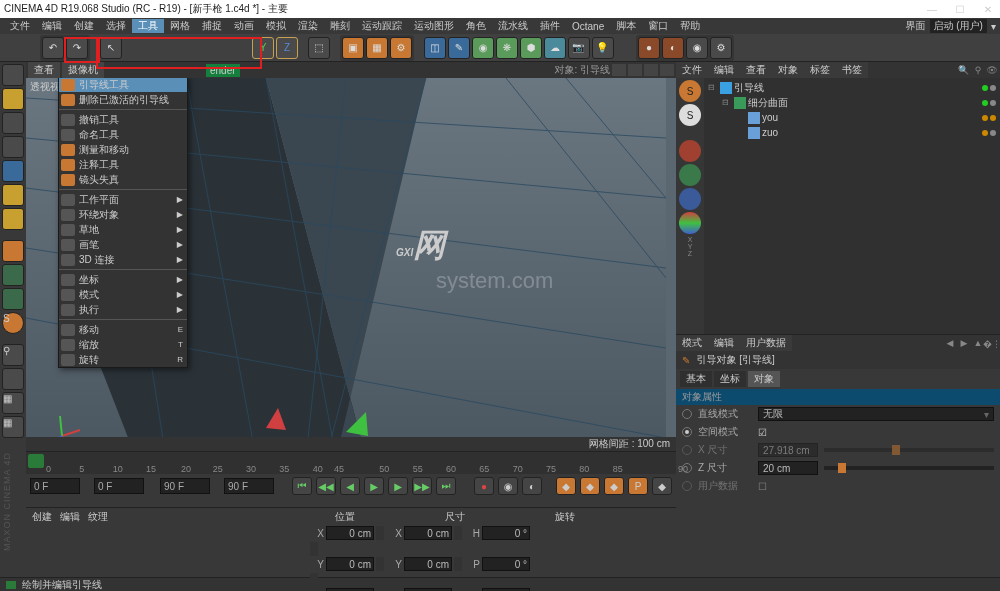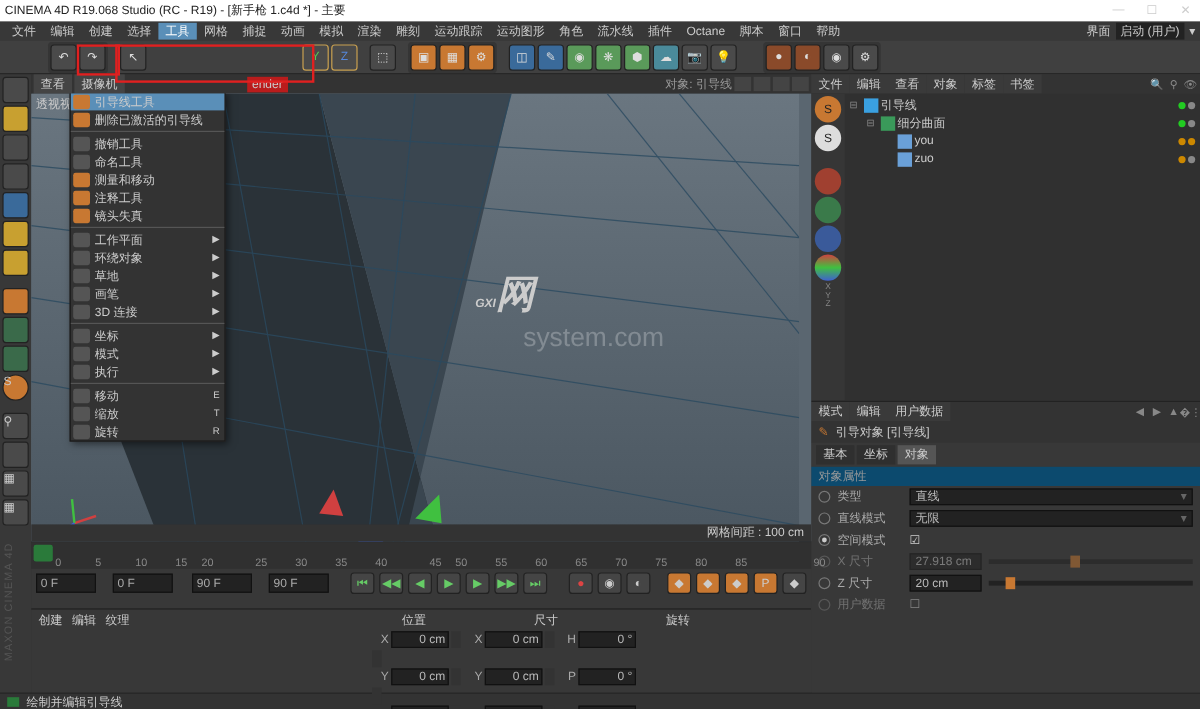--- a/index.html
+++ b/index.html
@@ -188,21 +188,21 @@
     <div class="lt">⚲</div>
     <div class="lt"></div>
     <div class="lt">▦</div>
     <div class="lt">▦</div>
   </div>
 
   <div class="center">
     <div class="vp-tabs">
       <span class="tab">查看</span>
       <span class="tab">摄像机</span>
-      <span style="margin-left:100px;background:#b91c1c;padding:1px 4px">ender</span>
+      <span style="margin-left:100px;background:#15803d;padding:1px 4px">ender</span>
       <span style="flex:1"></span>
       <span style="color:#999">对象: 引导线</span>
       <div class="right">
         <div class="ic"></div>
         <div class="ic"></div>
         <div class="ic"></div>
         <div class="ic"></div>
       </div>
     </div>
 
@@ -349,26 +349,26 @@
       </div>
     </div>
 
     <div class="timeline">
       <div class="tl-ruler" id="tlruler">
         <div class="play"></div>
       <span class="tick" style="left: 20px;">0</span>
           <span class="tick" style="left: 53.3333px;">5</span>
           <span class="tick" style="left: 86.6667px;">10</span>
           <span class="tick" style="left: 120px;">15</span>
-          <span class="tick" style="left: 142px;">20</span>
+          <span class="tick" style="left: 155px;">20</span>
           <span class="tick" style="left: 186.667px;">25</span>
           <span class="tick" style="left: 220px;">30</span>
           <span class="tick" style="left: 253.333px;">35</span>
           <span class="tick" style="left: 286.667px;">40</span>
-          <span class="tick" style="left: 332px;">45</span>
+          <span class="tick" style="left: 308px;">45</span>
           <span class="tick" style="left: 353.333px;">50</span>
           <span class="tick" style="left: 386.667px;">55</span>
           <span class="tick" style="left: 420px;">60</span>
           <span class="tick" style="left: 453.333px; text-align: right;">65</span>
           <span class="tick" style="left: 486.667px;">70</span>
           <span class="tick" style="left: 520px;">75</span>
           <span class="tick" style="left: 553.333px;">80</span>
           <span class="tick" style="left: 586.667px; text-align: center;">85</span>
           <span class="tick" style="left: 652px;">90</span>
         </div>
@@ -537,25 +537,20 @@
       </div>
       <div class="attr-subtabs" id="attrsubtabs">
           <span class="st">基本</span>
           <span class="st">坐标</span>
           <span class="st active">对象</span>
         </div>
       <div class="attr-head">对象属性</div>
       <div id="attrrows">
           <div class="attr-row">
             <span class="radio"></span>
-            <span class="lbl">类型</span>
-            <div class="val dd">直线</div>
-          </div>
-          <div class="attr-row">
-            <span class="radio"></span>
             <span class="lbl">直线模式</span>
             <div class="val dd">无限</div>
           </div>
           <div class="attr-row">
             <span class="radio on"></span>
             <span class="lbl">空间模式</span>
             <span>☑</span>
           </div>
           <div class="attr-row" style="opacity: 0.5;">
             <span class="radio"></span>

